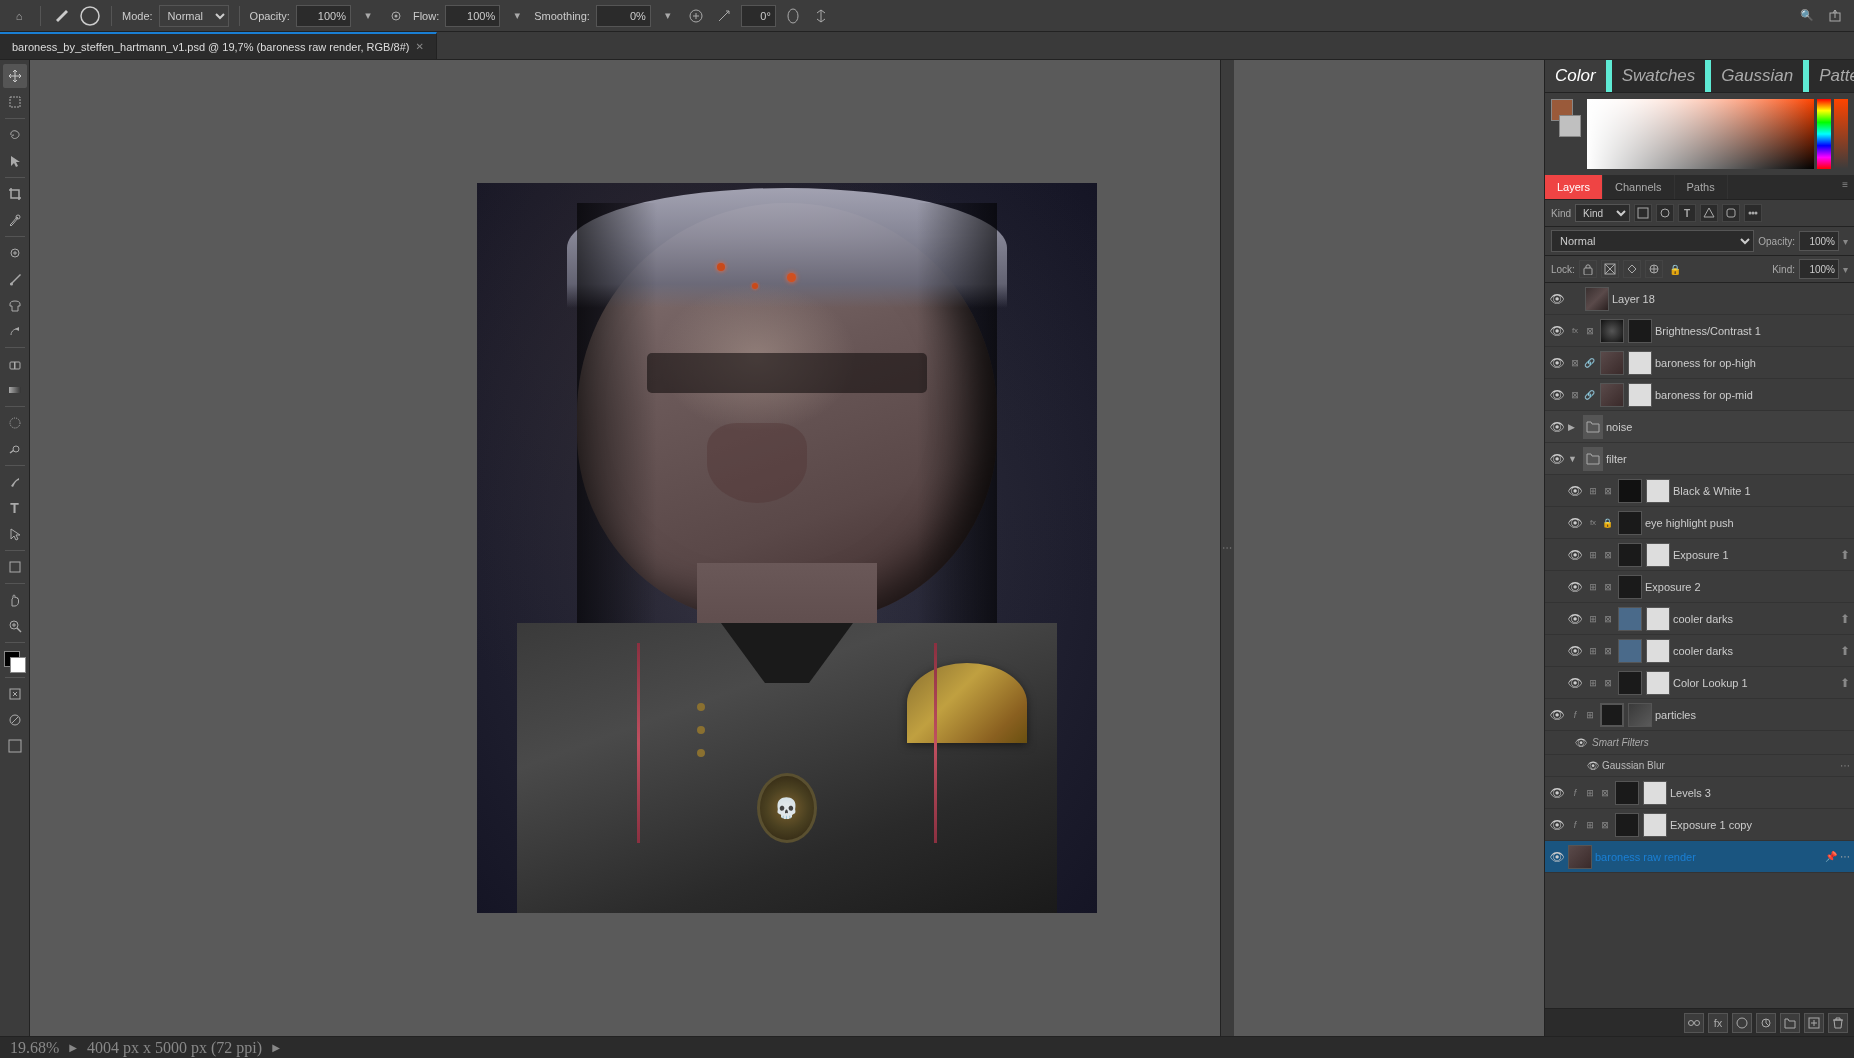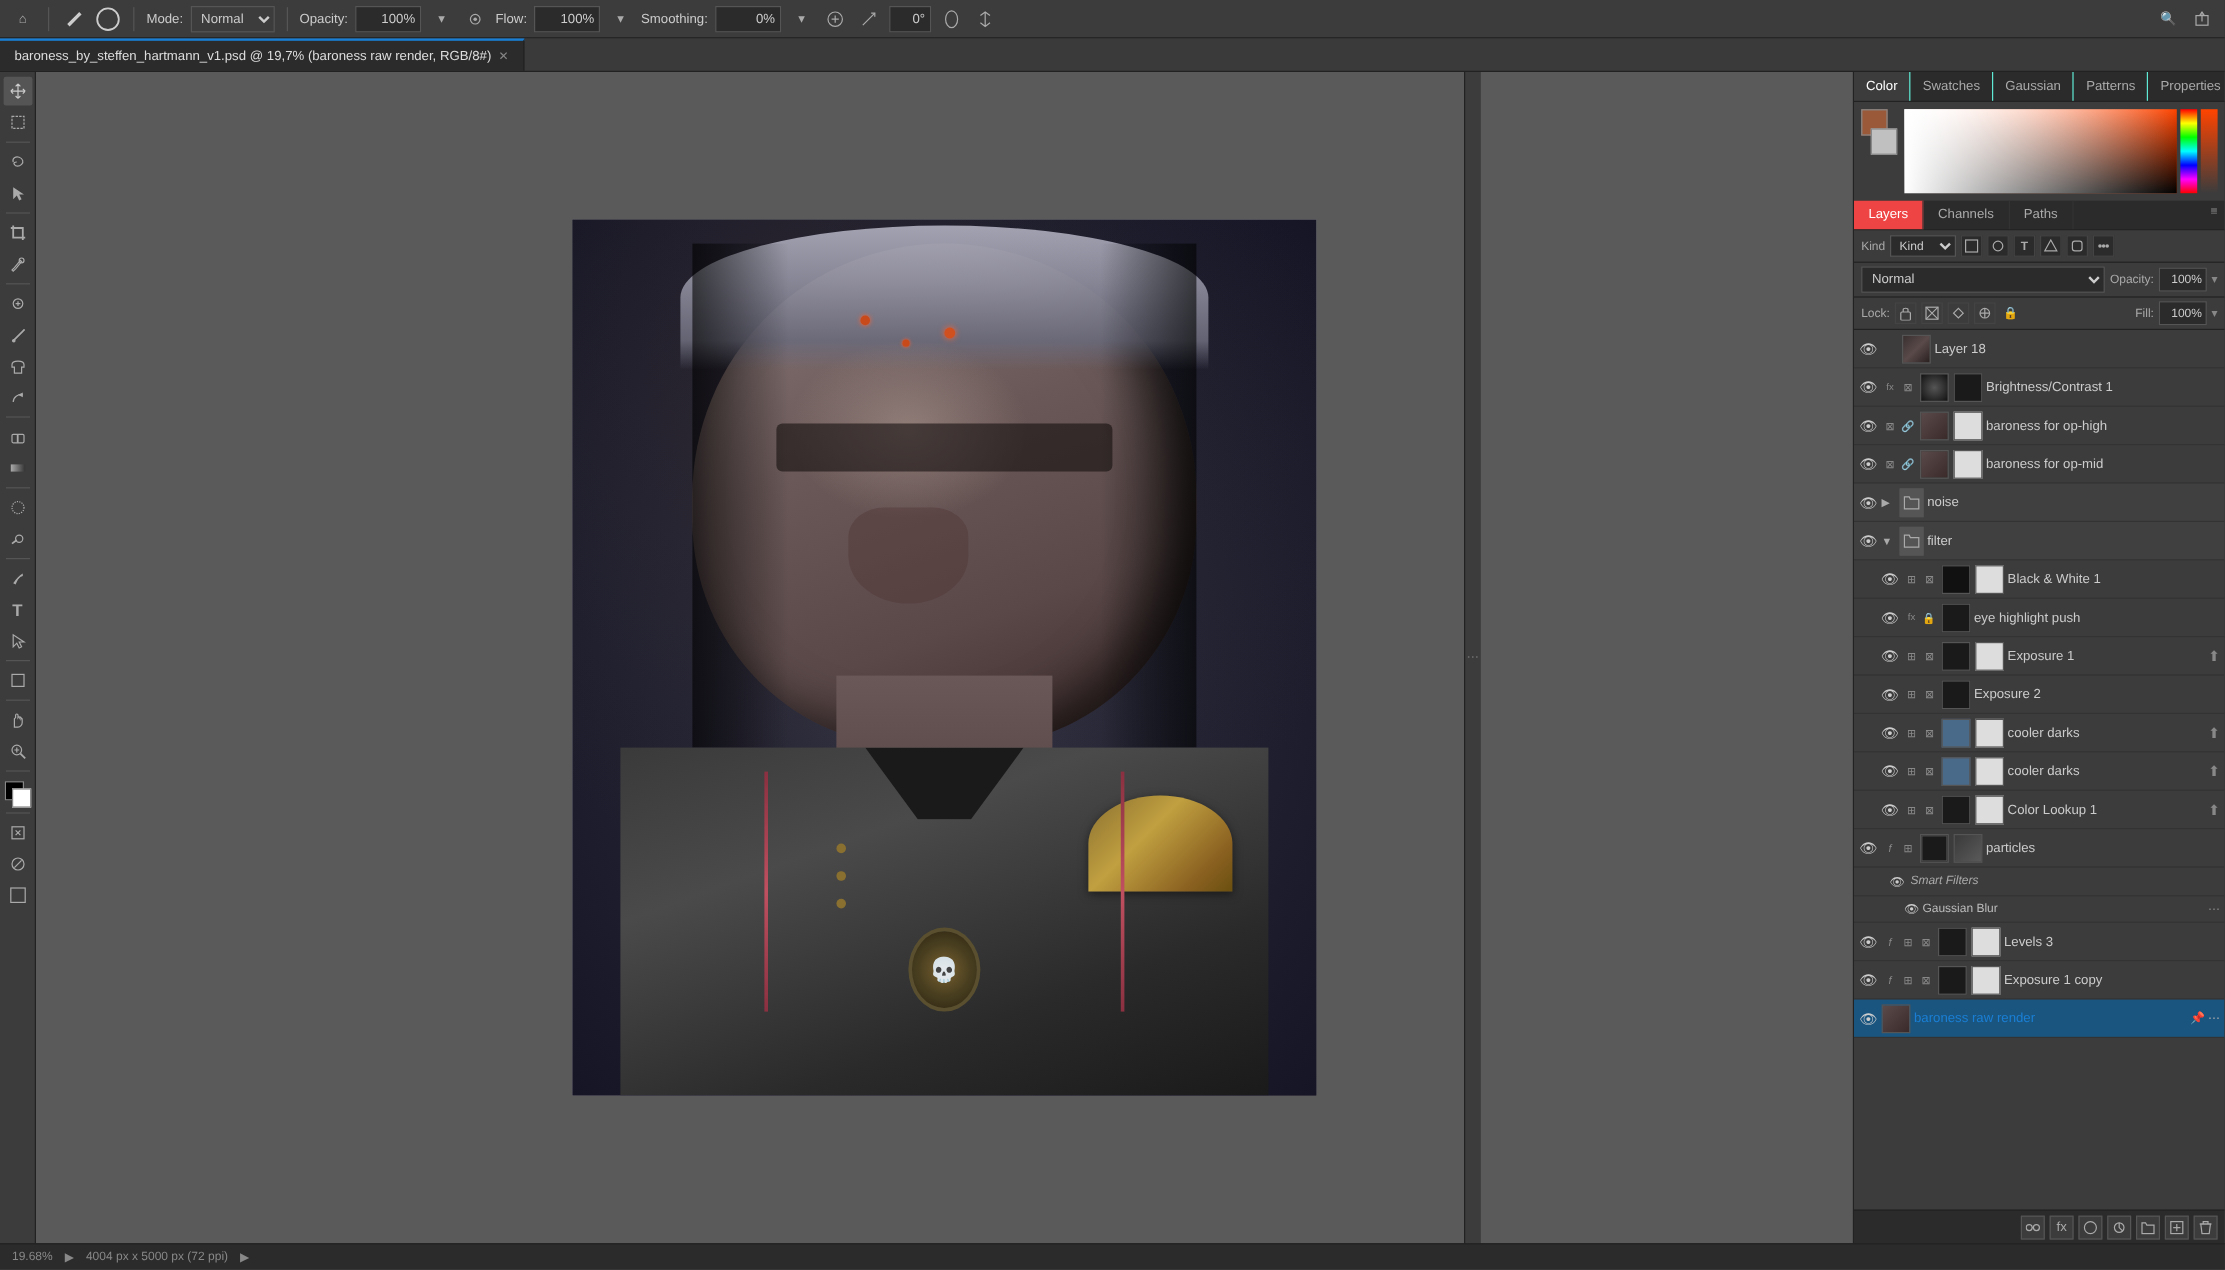--- a/index.html
+++ b/index.html
@@ -108,24 +108,25 @@
       border-left: 1px solid #222;
       flex-shrink: 0;
     }
     .panel-tabs {
       display: flex;
       background: #2b2b2b;
       border-bottom: 1px solid #222;
     }
     .panel-tab {
       padding: 6px 10px;
-      font-size: 11px;
+      font-size: 17px;
       color: #aaa;
       cursor: pointer;
-      border-right: 1px solid #5eead4;
+      border-right: 6px solid #5eead4;
+      font-style: italic;
     }
     .panel-tab.active { color: #fff; background: #3c3c3c; }
 
     .color-picker-area {
       padding: 6px;
       display: flex;
       gap: 6px;
       align-items: flex-start;
     }
     .color-swatches-mini {
@@ -318,21 +319,21 @@
     .status-bar {
       height: 22px;
       background: #2b2b2b;
       display: flex;
       align-items: center;
       padding: 0 10px;
       gap: 10px;
       border-top: 1px solid #222;
       flex-shrink: 0;
     }
-    .status-text { color: #888; font-size: 10px; }
+    .status-text { color: #888; font-size: 16px; font-family: Liberation Serif, serif; }
     .status-arrow { color: #888; font-size: 10px; cursor: pointer; }
 
     
     .thumb-dark { background: #1a1a1a; }
     .thumb-portrait { background: linear-gradient(135deg, #3a3030 0%, #5a4a4a 50%, #2a2020 100%); }
     .thumb-blue { background: #4a6a8a; }
     .thumb-black { background: #111; }
     .thumb-white { background: #ddd; }
 
     
@@ -723,21 +724,21 @@
               <path d="M2 6 L6 2 L10 6 L6 10 Z" fill="none" stroke="#aaa" stroke-width="1"></path>
             </svg>
         </div>
         <div class="lock-btn">
           <svg width="12" height="12" viewBox="0 0 12 12">
               <circle cx="6" cy="6" r="4" fill="none" stroke="#aaa" stroke-width="1"></circle>
               <path d="M6 2 L6 10 M2 6 L10 6" stroke="#aaa" stroke-width="1"></path>
             </svg>
         </div>
         <div class="lock-btn" style="font-size:10px; font-weight:bold; color:#aaa; border:none;">🔒</div>
-        <span class="fill-label">Fill:</span>
+        <span class="fill-label">Kind:</span>
         <input class="fill-input" type="text" value="100%" style="">
         <span style="color:#888; font-size:10px; cursor:pointer;">▾</span>
       </div>
 
       <div class="layers-list">
 
         <div class="layer-item">
           <div class="layer-visibility">👁</div>
           <div class="layer-icons">
             <div class="layer-icon-small"></div>

